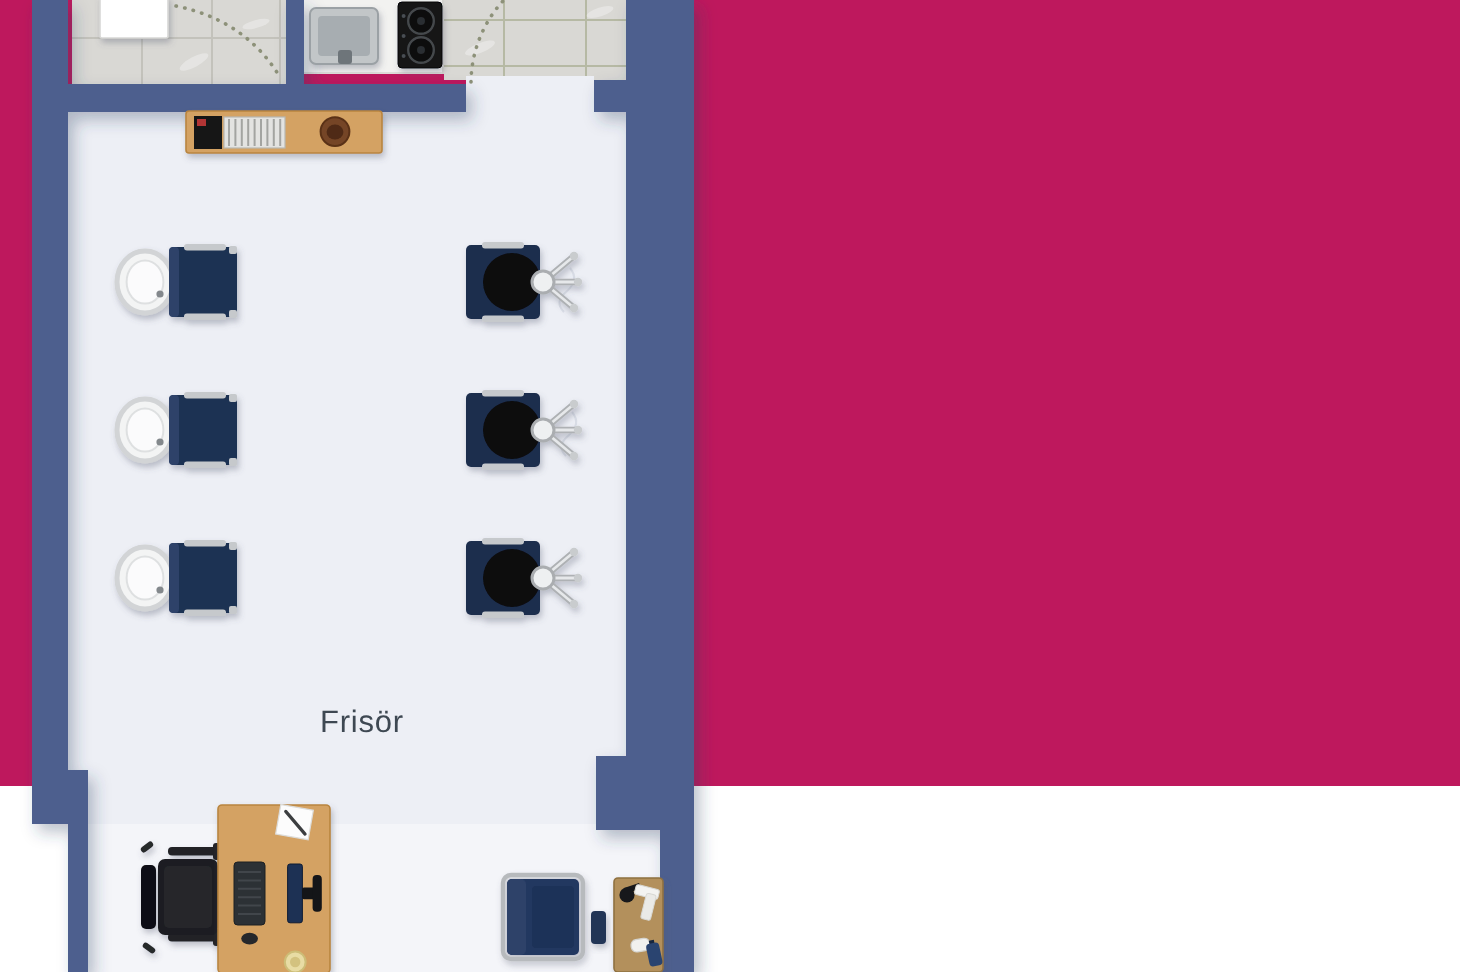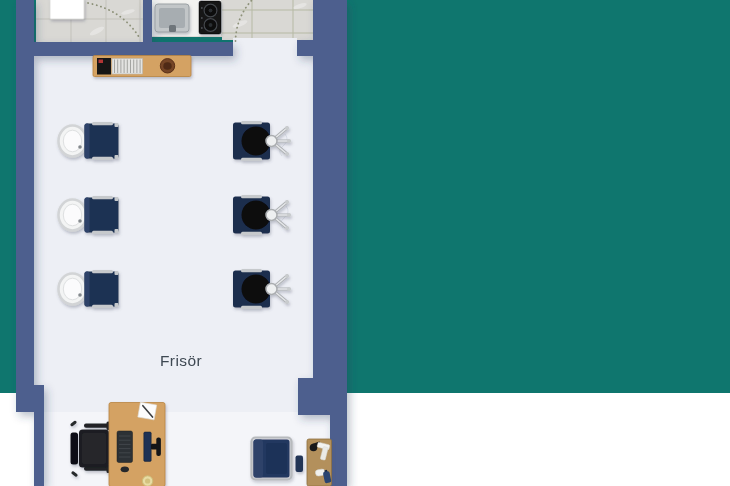--- a/index.html
+++ b/index.html
@@ -3,21 +3,21 @@
 <meta charset="utf-8">
 <style>
   :root{
     --wall:#4d5e8e; --floor:#edeff5; --tile:#d9d8d4; --grout:#c3c2bb;
     --grout-green:#b6b9a4; --counter:#f2f2f0; --wood:#d4a263; --wood-dark:#b3905b;
     --navy:#1f3252; --navy-light:#2d4269; --black:#17181b; --silver:#c6c9cc;
     --basin:#fbfbfc; --text:#3e4852;
   }
   html,body{margin:0;padding:0;background:#ffffff;}
   body{width:730px;height:486px;overflow:hidden;font-family:"Liberation Sans",sans-serif;}
-  #plan-wrap{position:relative;width:730px;height:393px;background:#0f766e;}
+  #plan-wrap{position:relative;width:730px;height:393px;background:#be185d;}
   svg{display:block;}
   .wall{fill:var(--wall);}
   .floor{fill:var(--floor);}
   .tile{fill:var(--tile);}
   .counter-top{fill:var(--counter);}
   .wood{fill:var(--wood);stroke:#b9853f;stroke-width:.8;}
   .wood-dark{fill:var(--wood-dark);stroke:#8f7140;stroke-width:.8;}
   .navy{fill:var(--navy);}
   .navy-light{fill:var(--navy-light);}
   .silver{fill:var(--silver);}

